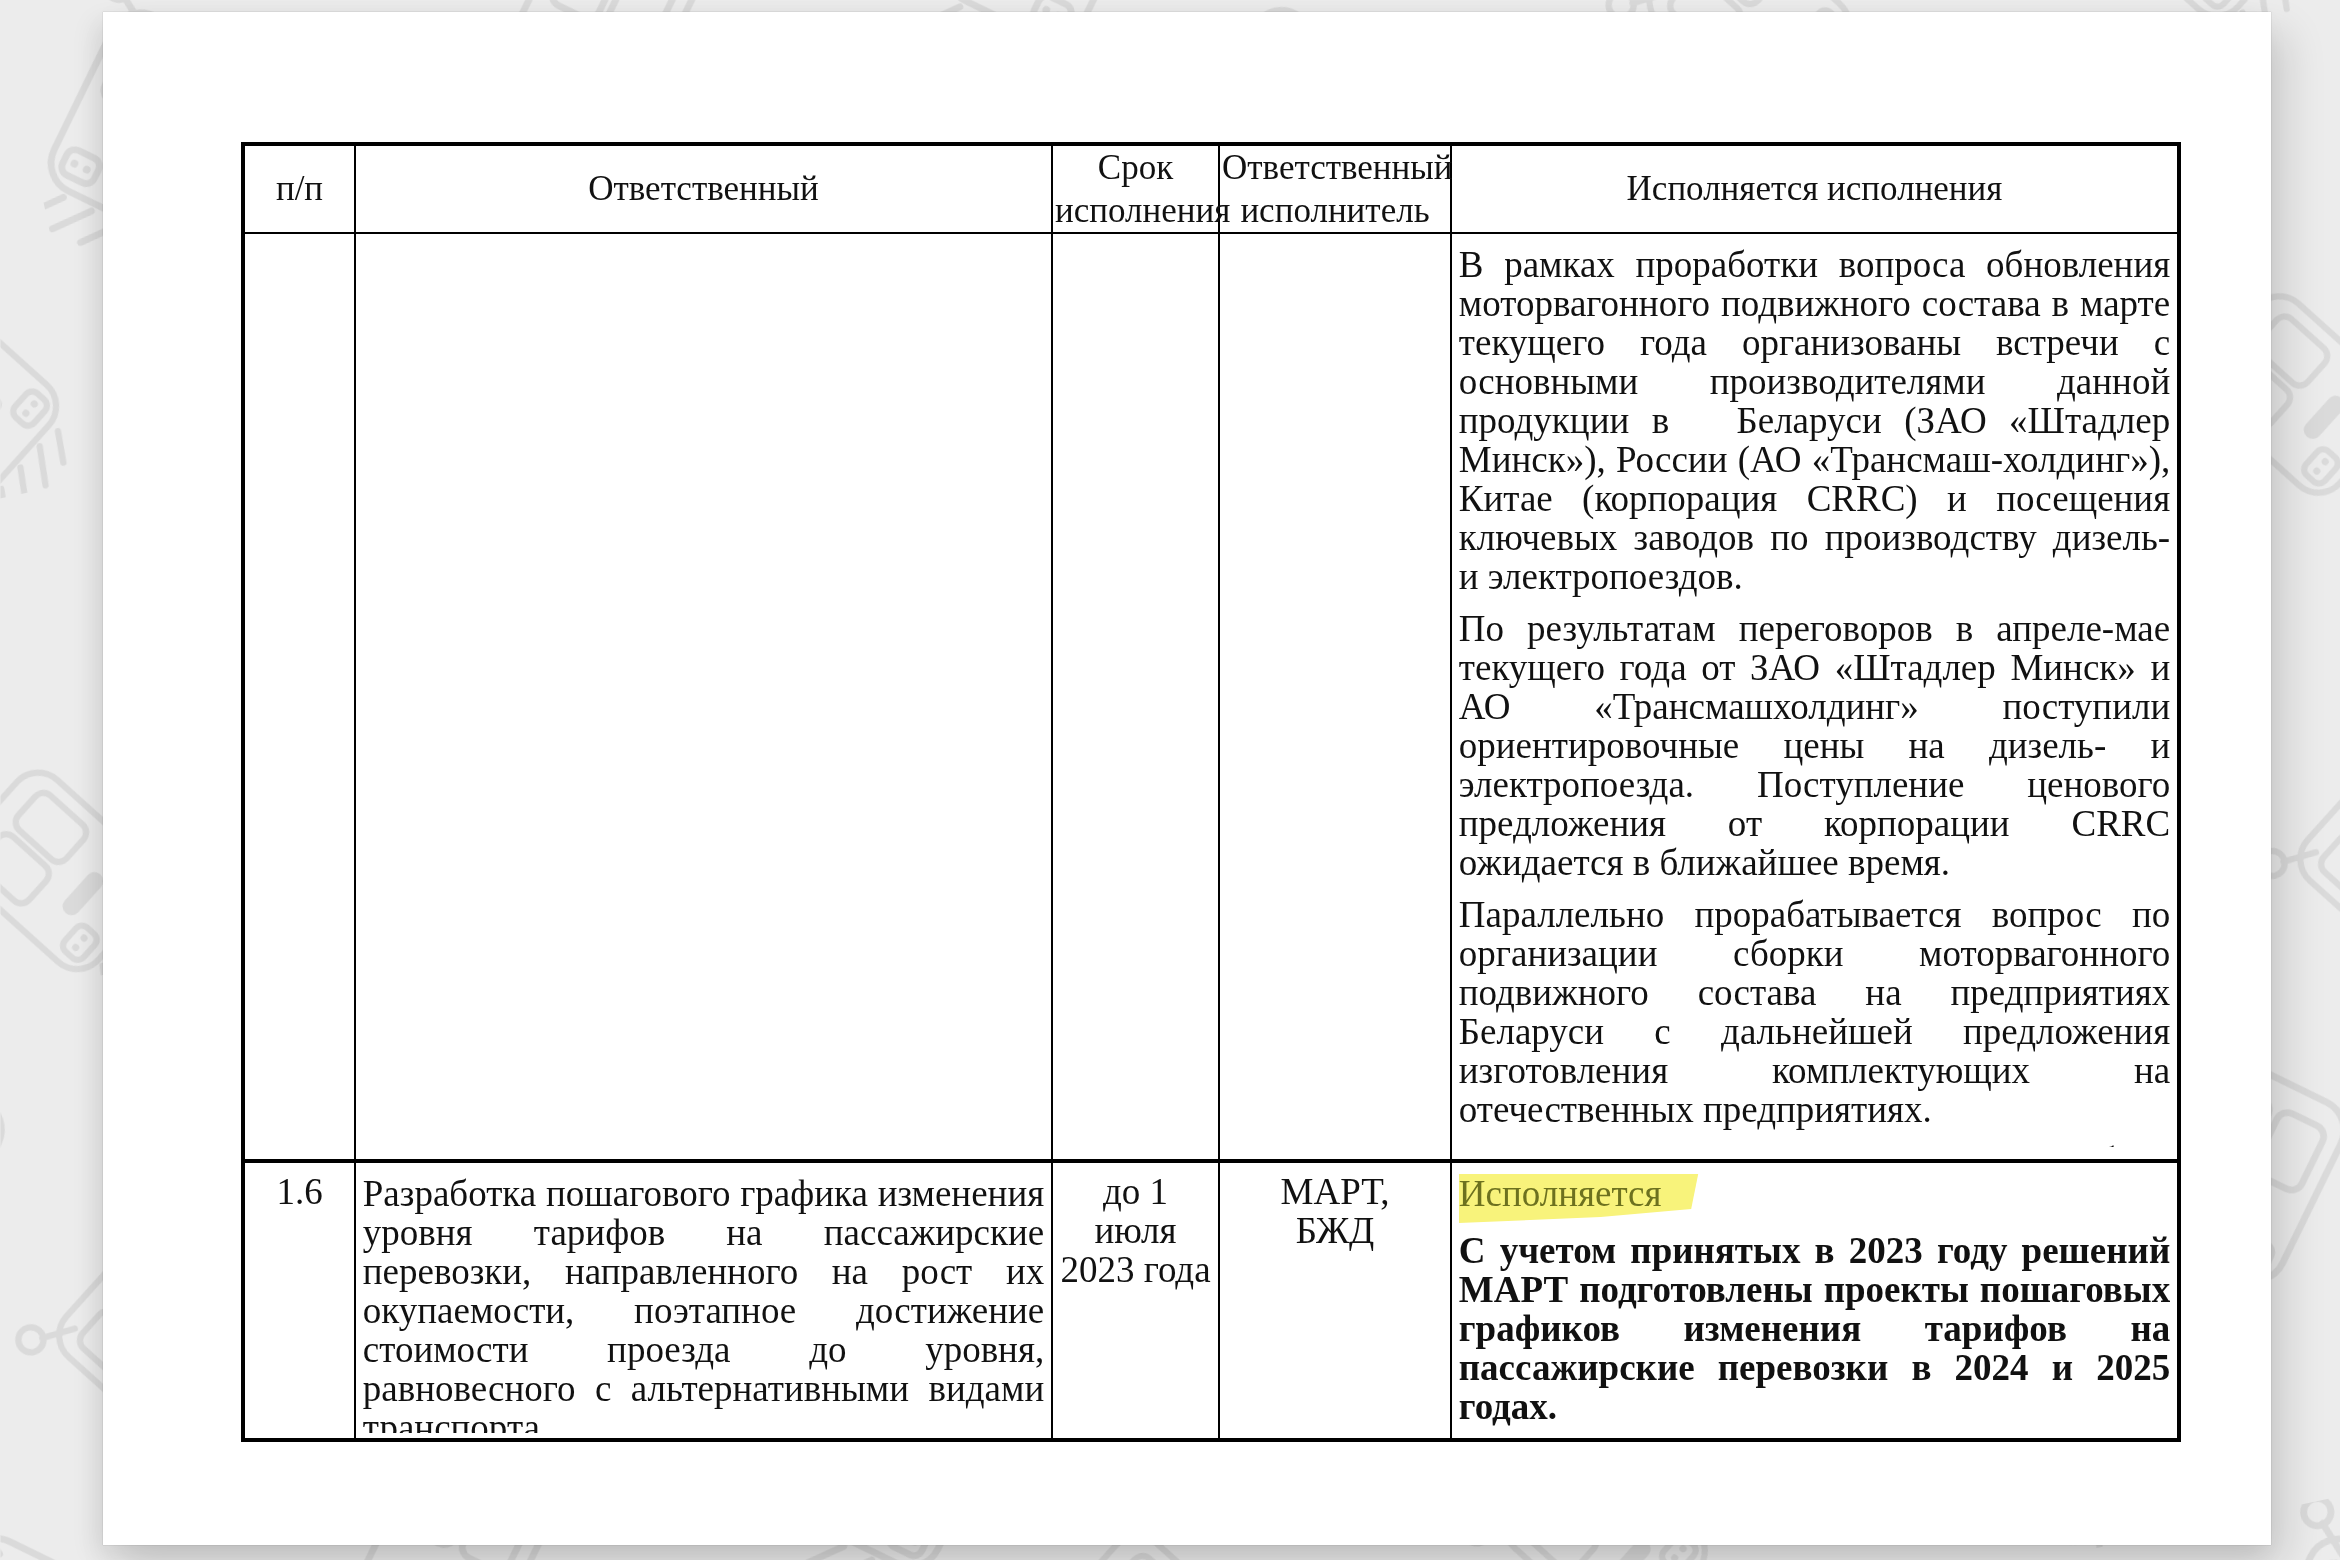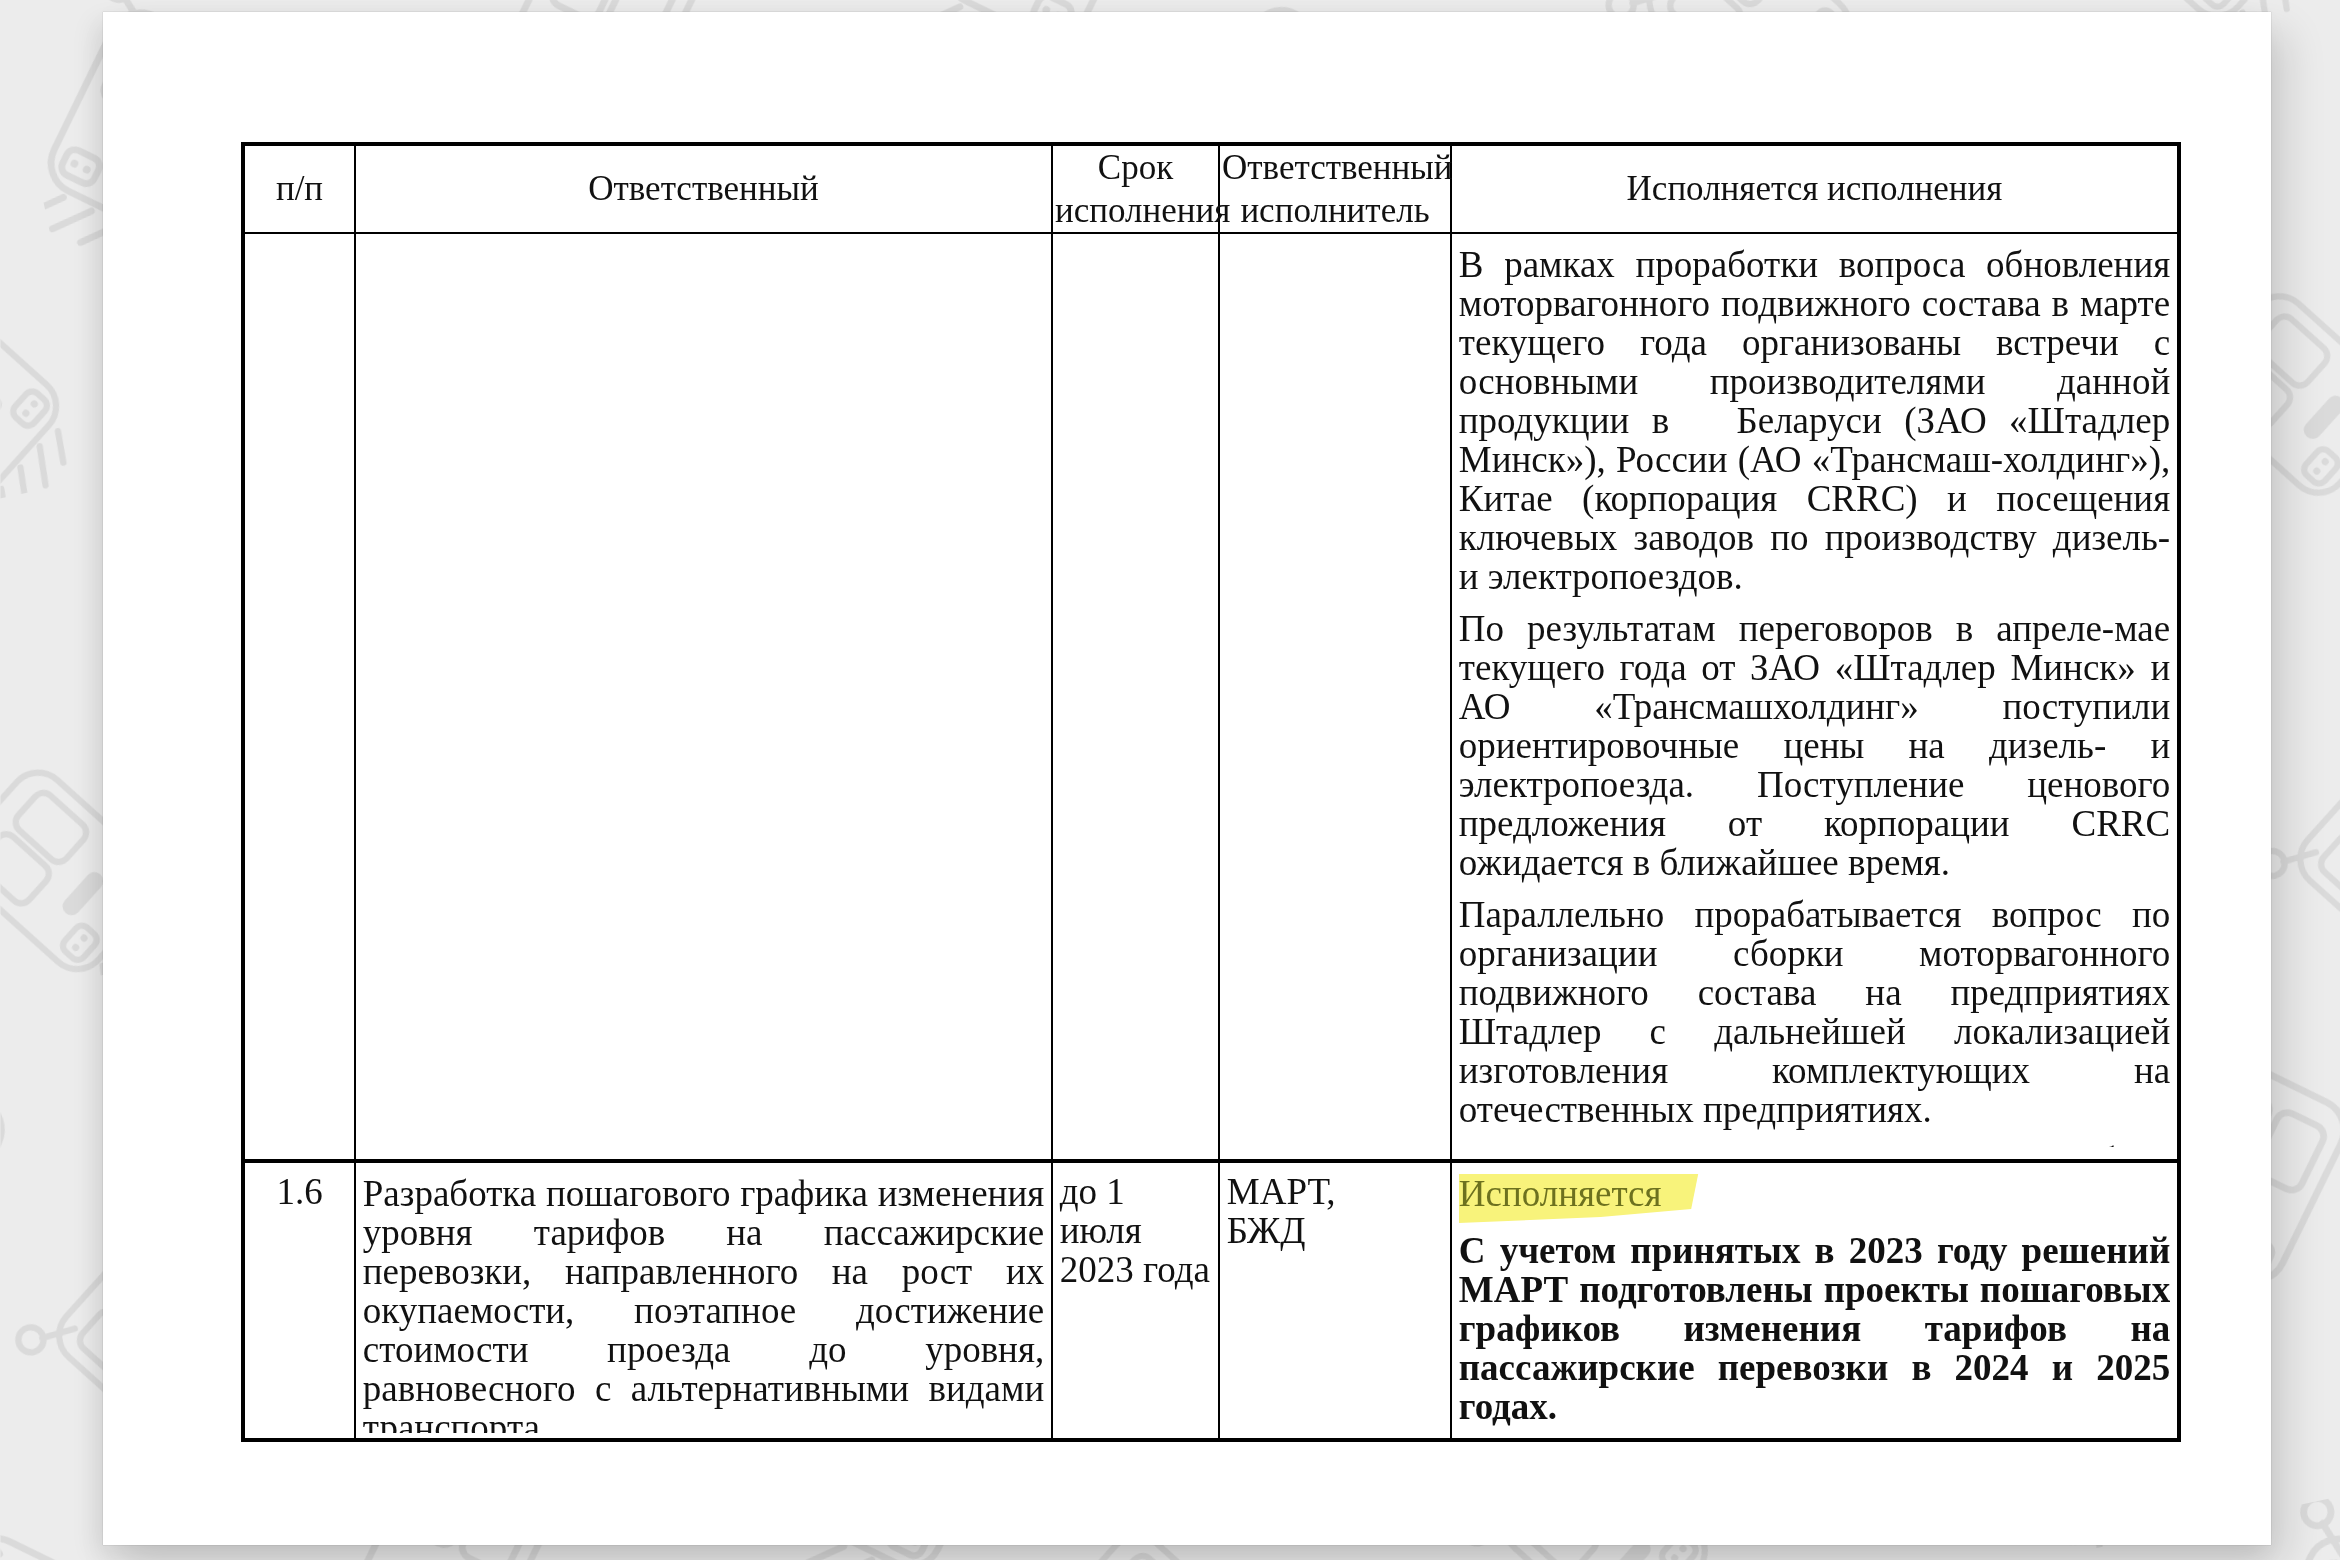--- a/index.html
+++ b/index.html
@@ -35,21 +35,21 @@
   table.doc{border-width:4.9px;}
   thead th{
     border-bottom-width:4.9px;font-weight:normal;font-size:35px;line-height:43px;
     text-align:center;vertical-align:middle;padding:0 2px;white-space:pre-line;
   }
   tr.r1{height:928px;}
   tr.r1 td{border-bottom-width:4.9px;}
   tr.r2{height:279px;}
   td{vertical-align:top;padding:11.7px 6.8px 0 6.8px;}
   td.c-num{text-align:center;padding-top:9.8px;}
-  td.c-center{white-space:pre-line;padding-top:9.8px;}
+  td.c-center{text-align:center;white-space:pre-line;padding-top:9.8px;}
   .clip-tall{height:902px;overflow:hidden;}
   .clip{height:259px;overflow:hidden;}
   p.mon{margin:0 0 12.7px 0;text-align:justify;}
   p.mon:last-child{margin-bottom:0;font-weight:bold;}
   .just{text-align:justify;}
   .status{
     display:inline-block;font-weight:normal;color:var(--status-text);
     background:var(--highlight);
     padding:2px 37px 9.8px 4.9px;margin:-2px 0 7.8px -4.9px;
     clip-path:polygon(0 0,100% 0,97% 72%,60% 88%,1% 100%,0 80%);
@@ -107,21 +107,21 @@
     <tbody>
       <tr class="r1">
         <td class="c-num"></td>
         <td></td>
         <td class="c-center"></td>
         <td class="c-center"></td>
         <td>
           <div class="clip-tall">
             <p class="mon">В рамках проработки вопроса обновления моторвагонного подвижного состава в марте текущего года организованы встречи с основными производителями данной продукции в&nbsp;&nbsp;&nbsp;Беларуси (ЗАО «Штадлер Минск»), России (АО «Трансмаш-холдинг»), Китае (корпорация CRRC) и посещения ключевых заводов по производству дизель- и электропоездов.</p>
             <p class="mon">По результатам переговоров в апреле-мае текущего года от ЗАО&nbsp;«Штадлер Минск» и АО&nbsp;«Трансмашхолдинг» поступили ориентировочные цены на дизель- и электропоезда. Поступление ценового предложения от корпорации CRRC ожидается в ближайшее время.</p>
-            <p class="mon">Параллельно прорабатывается вопрос по организации сборки моторвагонного подвижного состава на предприятиях Штадлер с дальнейшей локализацией изготовления комплектующих на отечественных предприятиях.</p>
+            <p class="mon">Параллельно прорабатывается вопрос по организации сборки моторвагонного подвижного состава на предприятиях Беларуси с дальнейшей предложения изготовления комплектующих на отечественных предприятиях.</p>
             <p class="mon">В настоящее время продолжается работа по выбору оптимального варианта обновления моторвагонного подвижного состава</p>
           </div>
         </td>
       </tr>
       <tr class="r2">
         <td class="c-num">1.6</td>
         <td>
           <div class="clip just">Разработка пошагового графика изменения уровня тарифов на пассажирские перевозки, направленного на рост их окупаемости, поэтапное достижение стоимости проезда до уровня, равновесного с альтернативными видами транспорта</div>
         </td>
         <td class="c-center">до 1 июля

